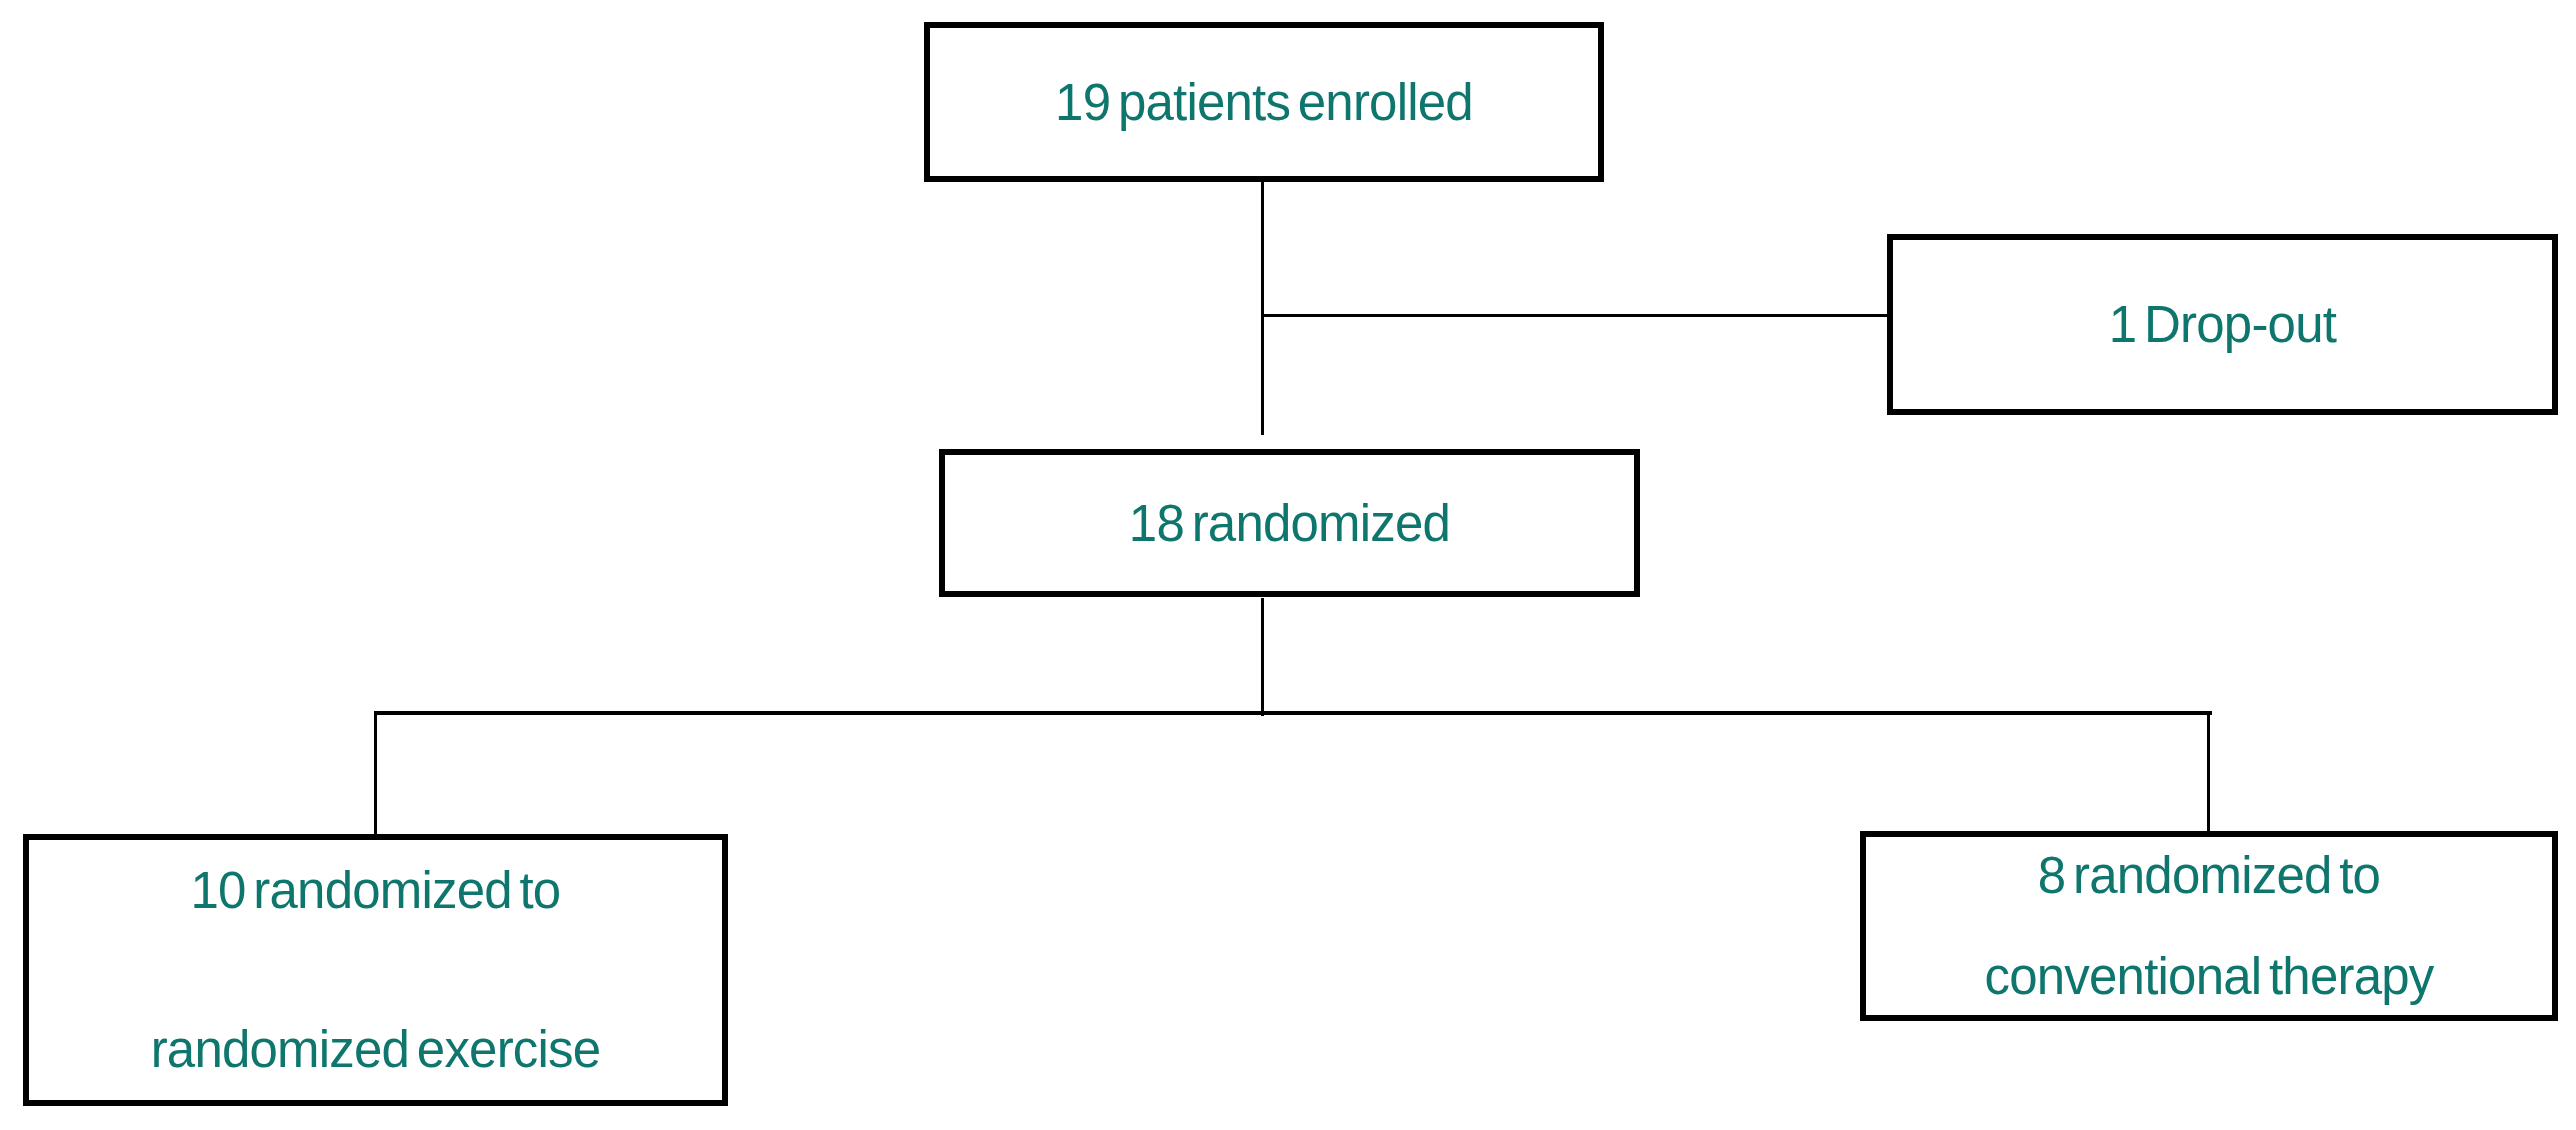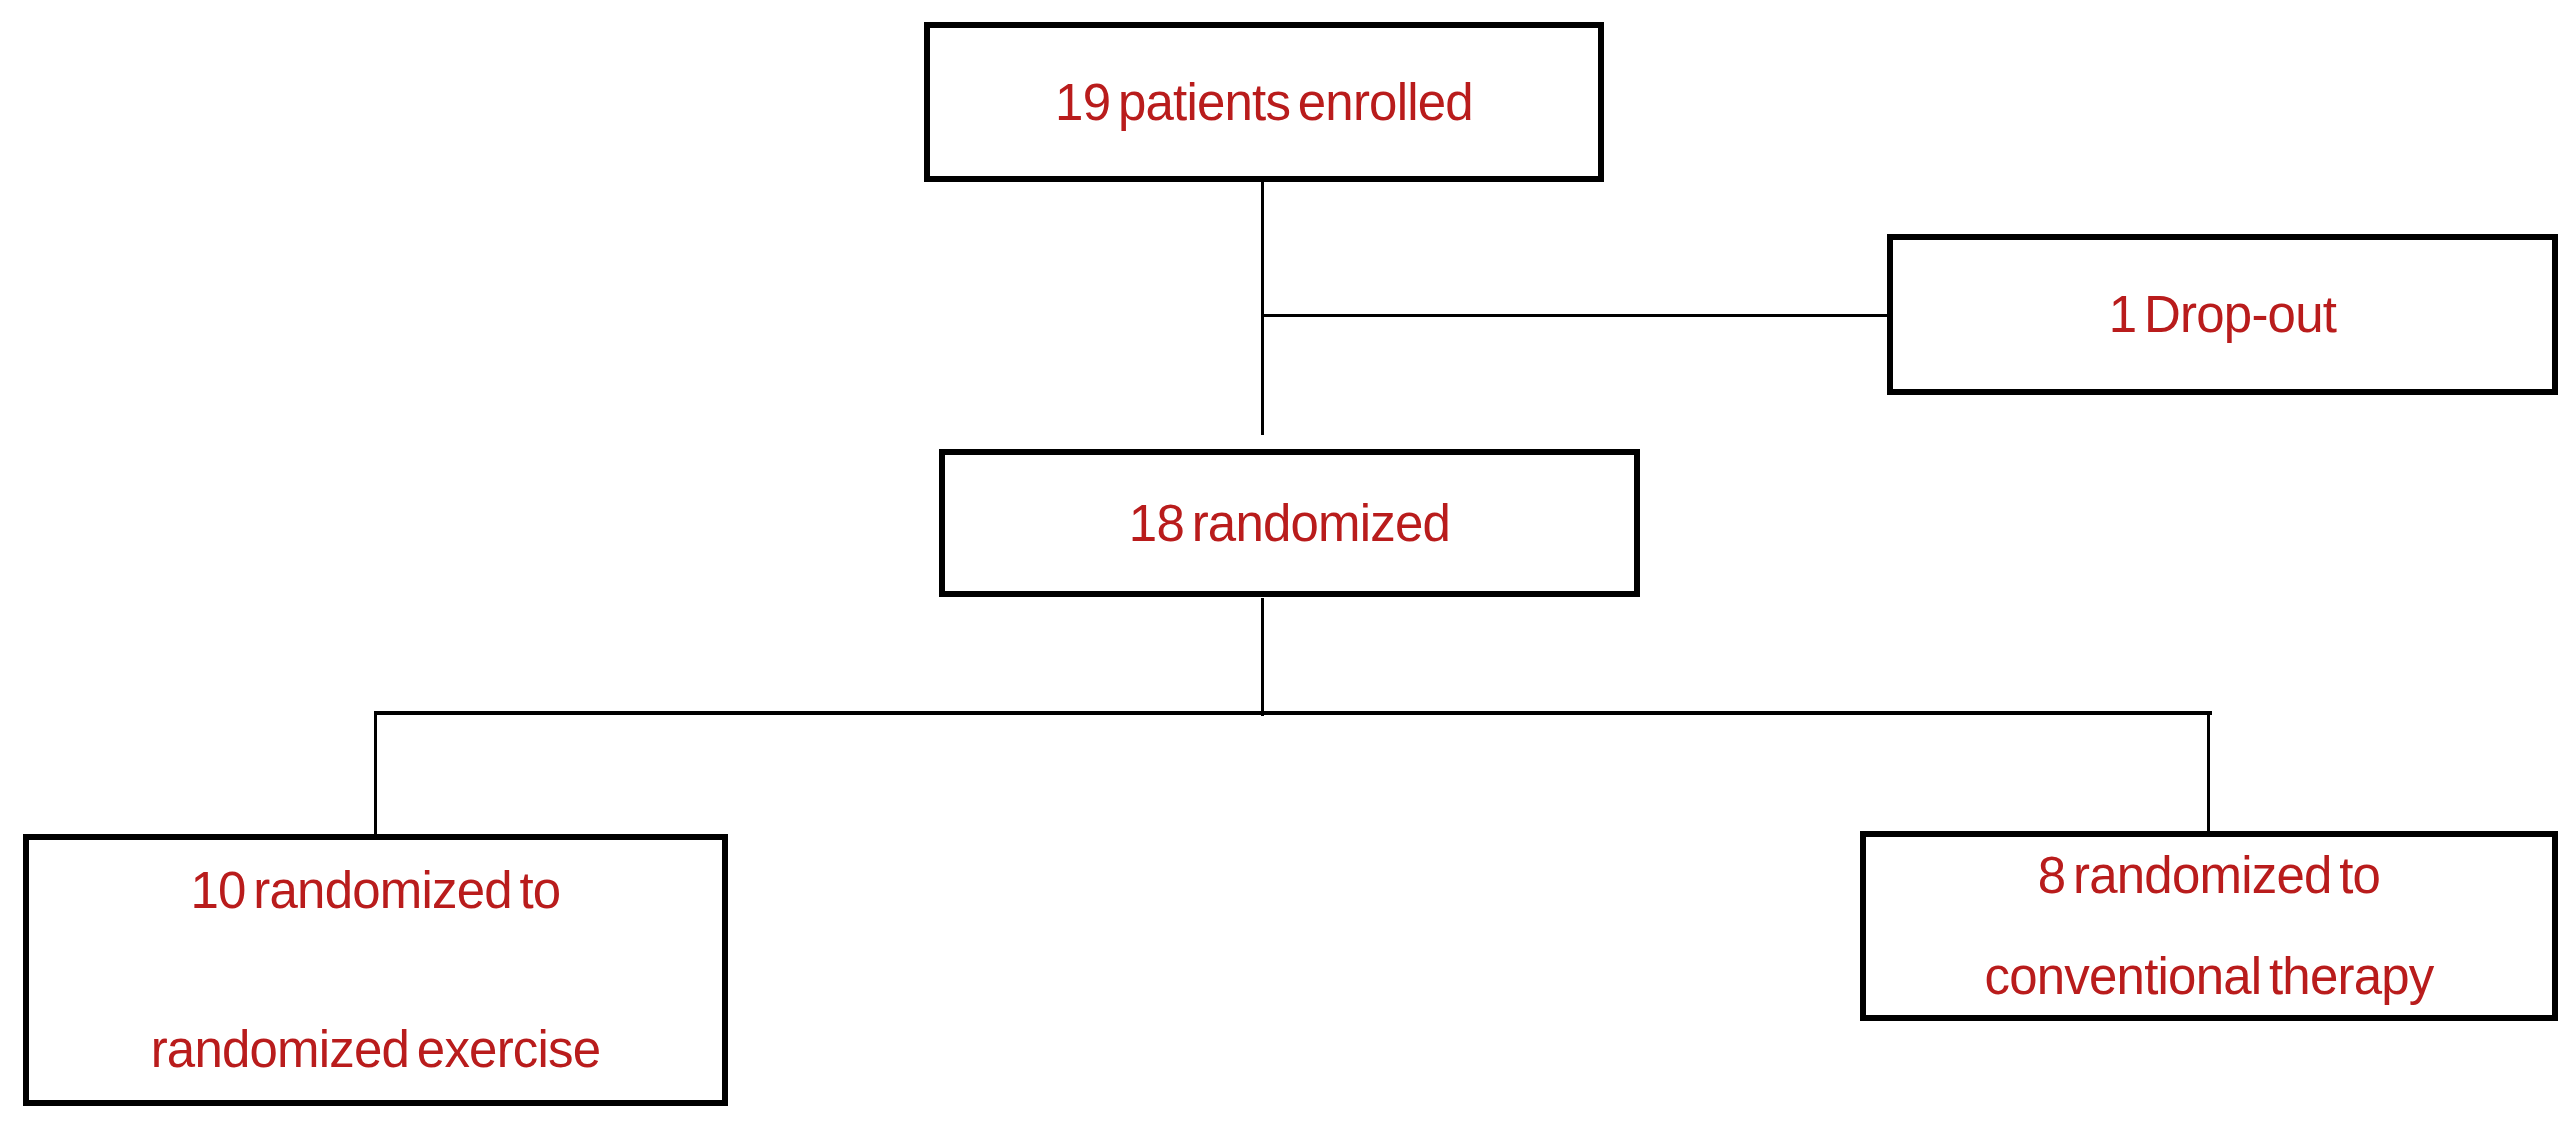--- a/index.html
+++ b/index.html
@@ -6,21 +6,21 @@
     margin: 0;
     padding: 0;
     background: #ffffff;
   }
   #canvas {
     position: relative;
     width: 2576px;
     height: 1130px;
     background: #ffffff;
     font-family: "Liberation Sans", "DejaVu Sans", sans-serif;
-    color: #b91c1c;
+    color: #0f766e;
     overflow: hidden;
   }
   .box {
     position: absolute;
     box-sizing: border-box;
     border: 6.5px solid #000000;
     background: #ffffff;
     display: flex;
     flex-direction: column;
     align-items: center;
@@ -31,21 +31,21 @@
     letter-spacing: -0.8px;
     word-spacing: -5.7px;
     white-space: nowrap;
   }
   .line {
     position: absolute;
     background: #000000;
   }
   
   #node-enrolled     { left: 924px; top: 22px;   width: 680px; height: 160px; }
-  #node-dropout      { left: 1887px; top: 234px;  width: 671px; height: 161px; }
+  #node-dropout      { left: 1887px; top: 234px;  width: 671px; height: 181px; }
   #node-randomized   { left: 939px; top: 433px;  width: 701px; height: 148px; margin-top: 16px; }
   #node-resistance   { left: 23px;   top: 834px; width: 705px; height: 272px; justify-content: space-between; }
   #node-conventional { left: 1860px; top: 831px; width: 698px; height: 190px; }
 
   
   #conn-enrolled-randomized { left: 1261px; top: 182px;  width: 3.3px;    height: 253px; }
   #conn-dropout-branch      { left: 1261px; top: 314px;  width: 626px;  height: 3.3px;  }
   #conn-randomized-stem     { left: 1261px; top: 598px;  width: 3.3px;    height: 118px; }
   #conn-split-horizontal    { left: 374px;  top: 711px;  width: 1838px; height: 4.1px;  }
   #conn-left-drop           { left: 374px;  top: 711px;  width: 3.3px;    height: 124px; }

